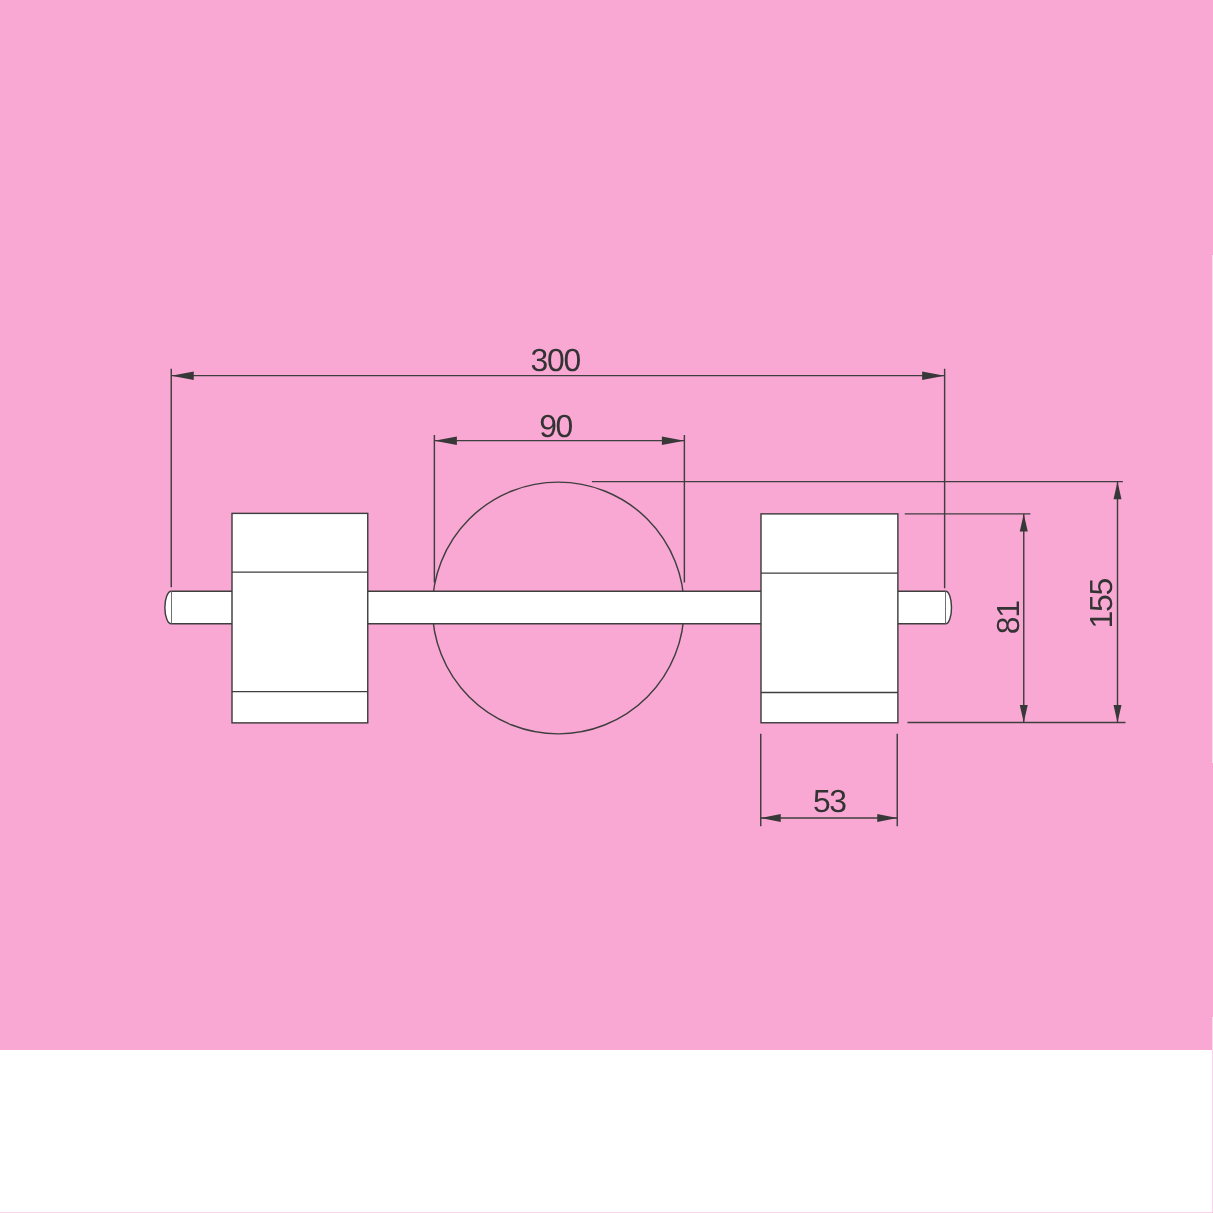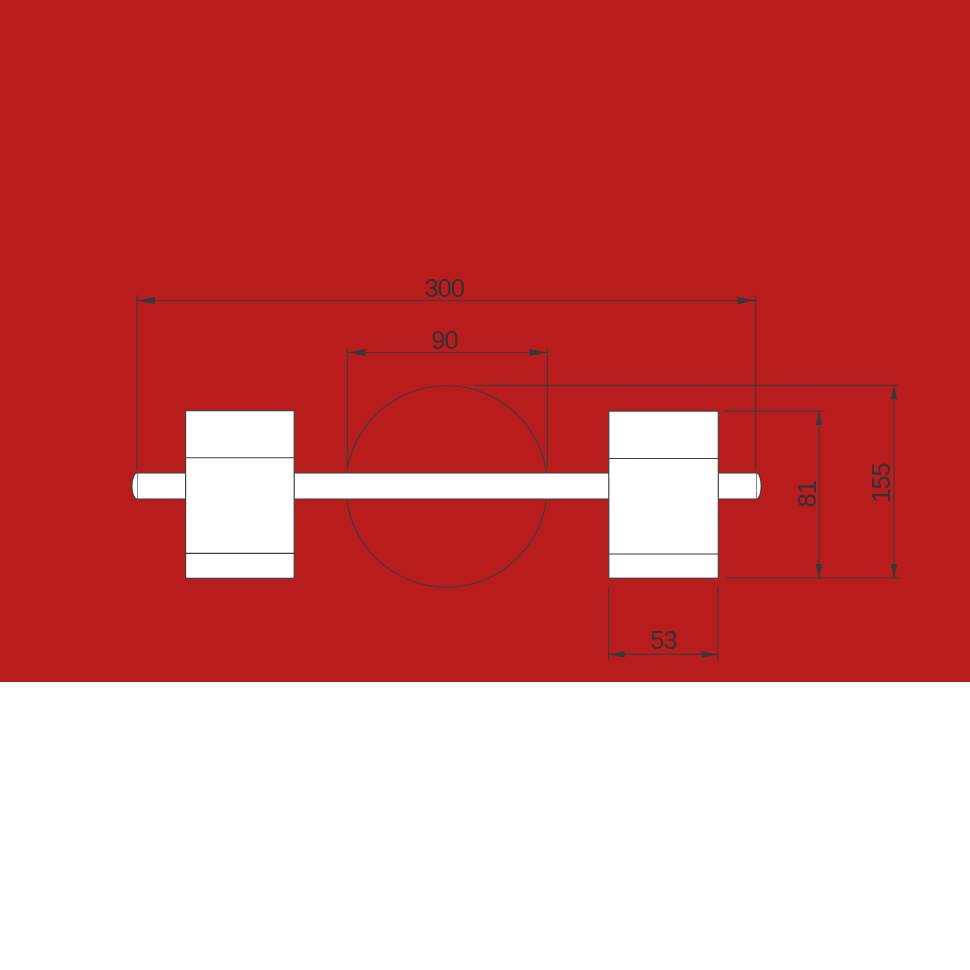--- a/index.html
+++ b/index.html
@@ -1,16 +1,16 @@
 <!DOCTYPE html>
 <html><head>
 <meta charset="utf-8">
 <style>
   html,body{margin:0;padding:0;background:#ffffff;}
-  .wrap{width:970px;height:682px;position:relative;background:#b91c1c;}
+  .wrap{width:970px;height:840px;position:relative;background:#f9a8d4;}
   svg{display:block;}
   text{font-family:"Liberation Sans",sans-serif;fill:#333333;}
 </style>
 </head>
 <body>
 <div class="wrap">
 <svg width="970" height="970" viewBox="0 0 970 970">
 
   <circle cx="446.6" cy="486.4" r="100.7" fill="none" stroke="#3e3e3e" stroke-width="1.15"></circle>
 

